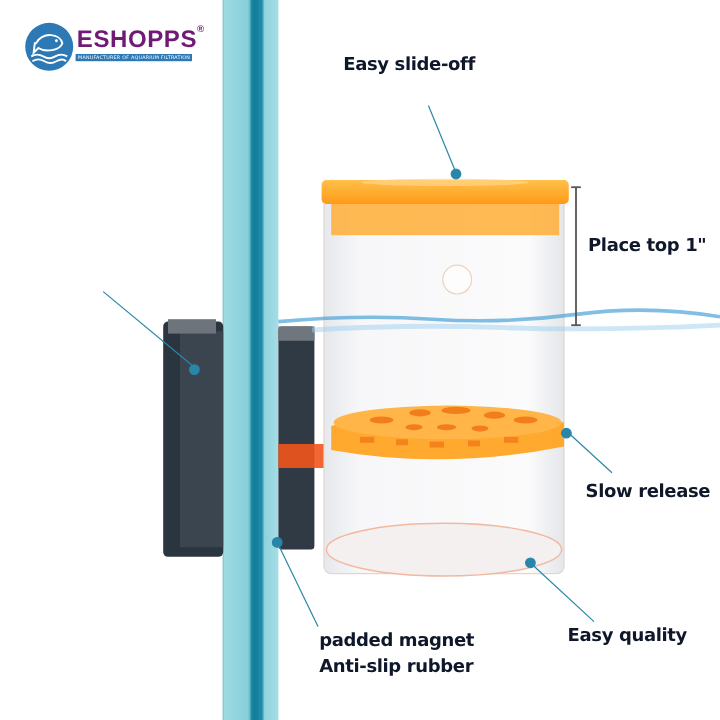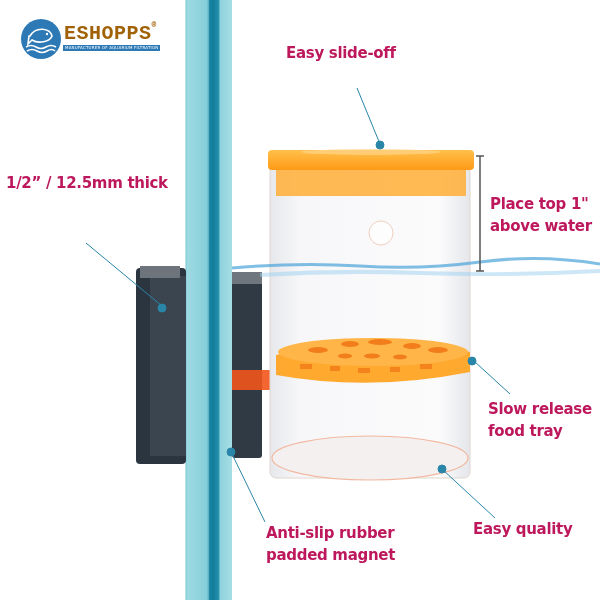--- a/index.html
+++ b/index.html
@@ -1,23 +1,23 @@
 <!DOCTYPE html>
 <html><head>
   <meta charset="utf-8">
   <style>
     html, body { margin: 0; padding: 0; }
     body { width: 600px; height: 600px; background: #ffffff; position: relative; overflow: hidden;
            font-family: "DejaVu Sans", "Liberation Sans", sans-serif; }
     .abs { position: absolute; }
-    .label { position: absolute; font-weight: bold; color: #be185d; font-size: 15px; line-height: 22px; letter-spacing: -0.3px; }
+    .label { position: absolute; font-weight: bold; color: #0f172a; font-size: 15px; line-height: 22px; letter-spacing: -0.3px; }
     .label span { display: block; white-space: nowrap; }
     svg.art { position: absolute; left: 0; top: 0; }
-    .logo-word { position: absolute; left: 64px; top: 22px; font-family: Liberation Mono, monospace;
-                 font-size: 20px; color: #a16207; font-weight: bold; letter-spacing: 0.5px; }
+    .logo-word { position: absolute; left: 64px; top: 22px; font-family: Liberation Sans, sans-serif;
+                 font-size: 20px; color: #701a75; font-weight: bold; letter-spacing: 0.5px; }
     .logo-word sup { font-size: 8px; vertical-align: top; position: relative; top: -2px; }
     .logo-tag { position: absolute; left: 63px; top: 45px; background: #2d79b5; color: #ffffff;
                 font-size: 4px; padding: 0 2px; line-height: 6px; white-space: nowrap; letter-spacing: 0.2px; }
   </style>
 </head>
 <body>
 
 <div>
   <svg class="abs" style="left:20px;top:18px" width="42" height="42" viewBox="0 0 42 42">
     <circle cx="21" cy="21" r="20" fill="#2d79b5"></circle>
@@ -131,33 +131,30 @@
     <line x1="232" y1="454" x2="265" y2="522"></line>
     <circle cx="231" cy="452" r="4"></circle>
   </g>
 </svg>
 
 <div class="label" style="left:286px;top:42px">
   <span>Easy slide-off</span>
 </div>
 
 <div class="label" style="left:6px;top:172px">
-  <span>1/2” / 12.5mm thick</span>
 </div>
 
 <div class="label" style="left:490px;top:193px">
   <span>Place top 1"</span>
-  <span>above water</span>
 </div>
 
 <div class="label" style="left:488px;top:398px">
   <span>Slow release</span>
-  <span>food tray</span>
 </div>
 
 <div class="label" style="left:266px;top:522px">
+  <span>padded magnet</span>
   <span>Anti-slip rubber</span>
-  <span>padded magnet</span>
 </div>
 
 <div class="label" style="left:473px;top:518px">
   <span>Easy quality</span>
 </div>
 
 </body></html>

